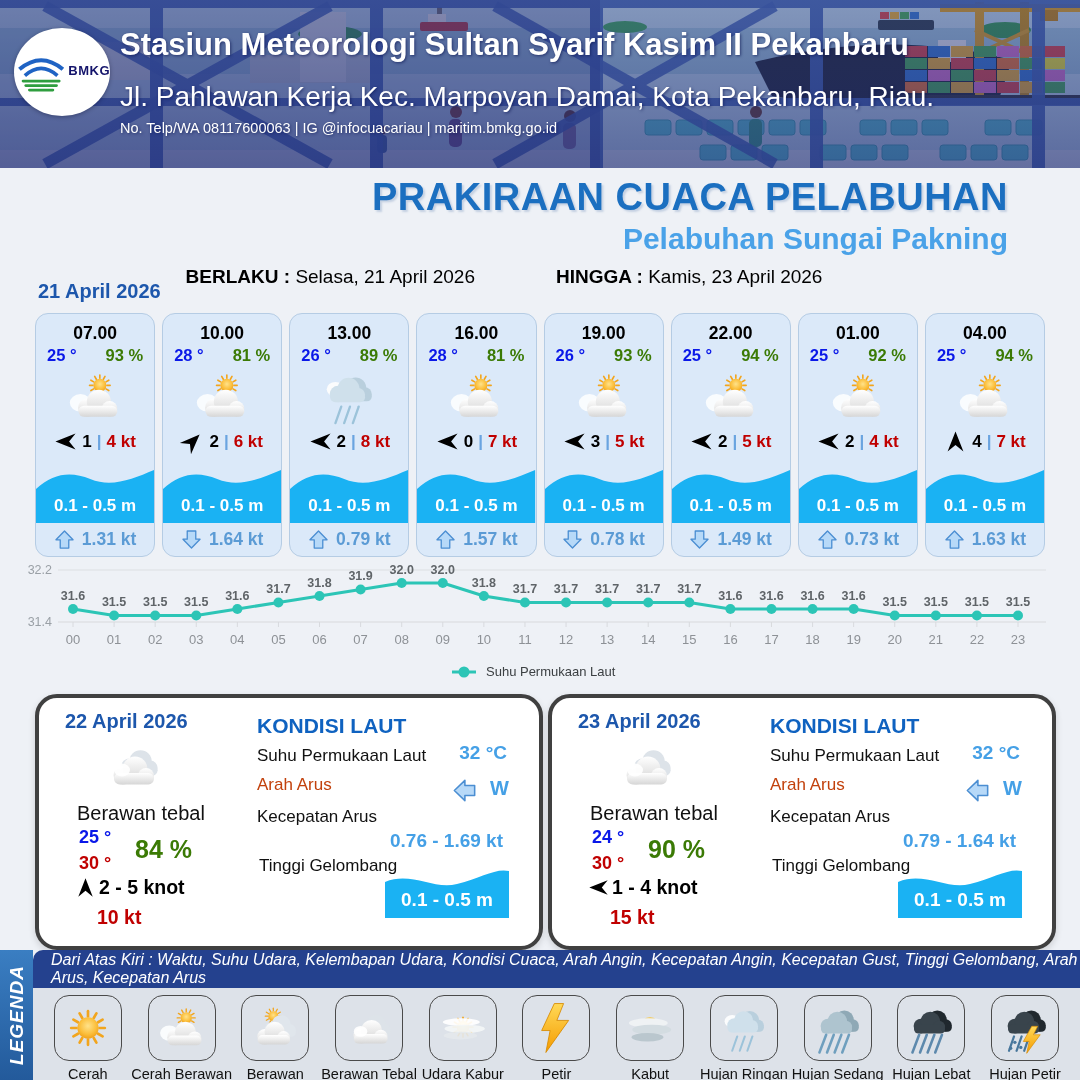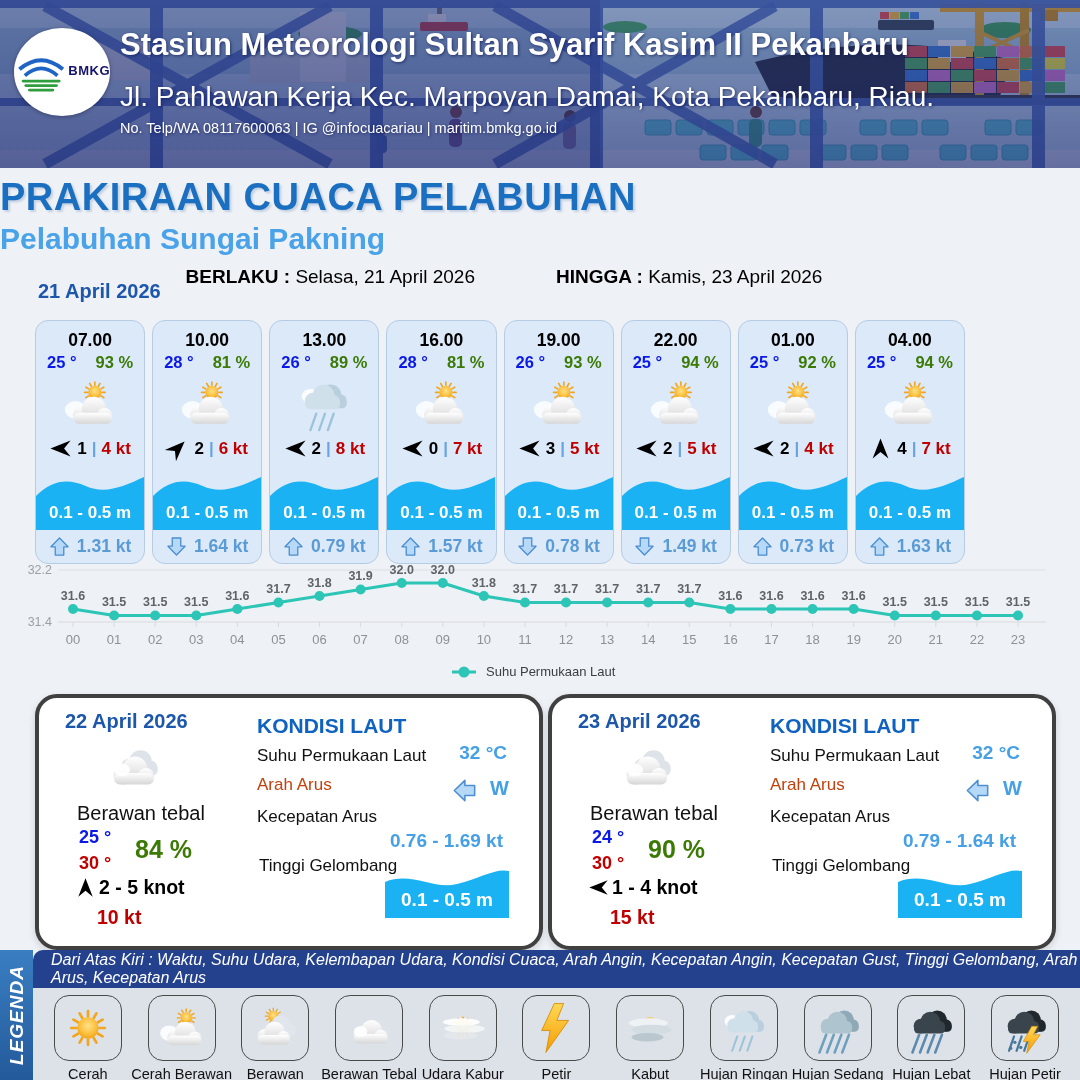--- a/index.html
+++ b/index.html
@@ -16,29 +16,29 @@
   .logo{position:absolute;left:14px;top:28px;width:96px;height:88px;background:#fff;
         border-radius:50%;display:flex;align-items:center;justify-content:center;
         box-shadow:0 1px 4px rgba(0,0,30,.35)}
   .logo-word{font-size:13px;font-weight:bold;color:#14146b;letter-spacing:.5px;margin-top:-3px}
   .header-text{position:absolute;left:120px;top:24px;color:#fff;text-shadow:1px 1px 3px rgba(10,20,80,.65)}
   .h-agency{font-size:18.5px;font-weight:bold;letter-spacing:.2px}
   .h-station{font-size:31px;font-weight:bold;margin-top:3px}
   .h-address{font-size:28px;margin-top:18px}
   .h-contact{font-size:14.5px;margin-top:7px}
   
-  .title-wrap{position:absolute;left:0;top:176px;width:1008px;text-align:left}
+  .title-wrap{position:absolute;left:0;top:176px;width:1008px;text-align:right}
   .t-main{font-size:38px;font-weight:bold;color:var(--title);letter-spacing:.5px;
           text-shadow:2px 2px 2px rgba(120,150,190,.35)}
   .t-sub{font-size:30px;font-weight:bold;color:var(--subtitle);margin-top:3px}
   .t-dates{margin-top:10px;font-size:19px;color:#000;display:flex;justify-content:center;gap:81px}
   .t-dates b{font-weight:bold}
   .fdate{position:absolute;left:38px;top:280px;font-size:20px;font-weight:bold;color:var(--date-label)}
   
-  #hourly-row{position:absolute;left:35px;top:320px;width:930px;display:flex;gap:7px}
+  #hourly-row{position:absolute;left:35px;top:313px;width:1010px;display:flex;gap:7px}
   .hcard{flex:1;height:244px;background:#dbe9f9;border:1px solid #b5cce4;border-radius:13px;
          overflow:hidden;display:flex;flex-direction:column;align-items:center;position:relative;box-sizing:border-box}
   .h-time{font-size:17.5px;font-weight:bold;margin-top:9px;color:#000}
   .h-th{display:flex;justify-content:space-between;width:100%;padding:2px 11px 0;box-sizing:border-box}
   .h-temp{color:var(--temp-blue);font-weight:bold;font-size:16.5px}
   .h-hum{color:var(--humidity-green);font-weight:bold;font-size:16.5px}
   .h-ic{width:70px;height:62px;margin-top:1px}
   .h-wind{display:flex;align-items:center;gap:5px;margin-top:2px;font-size:17px;font-weight:bold;color:#000}
   .h-wind svg{width:23px;height:23px}
   .h-sep{color:#6aa4e0;font-weight:bold}

